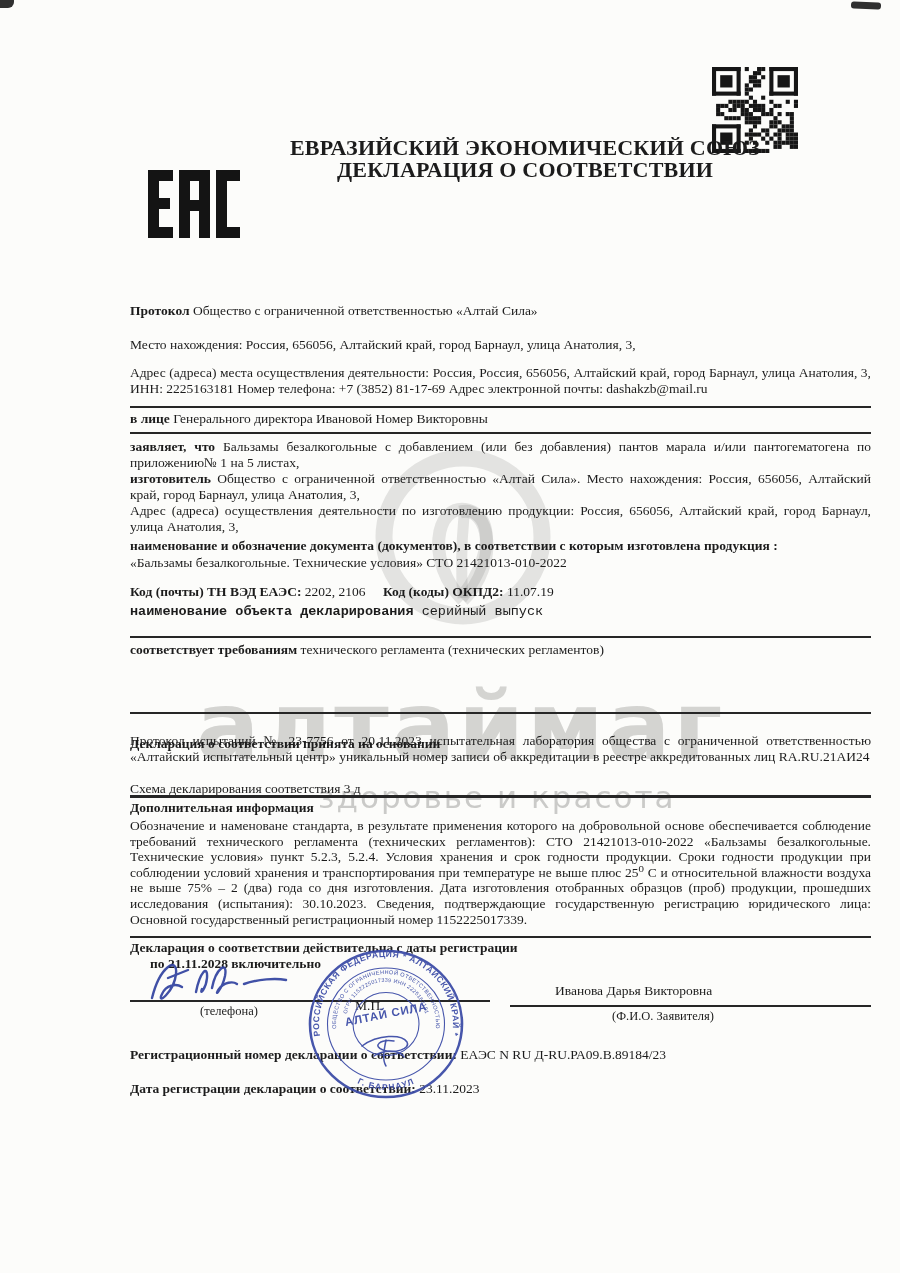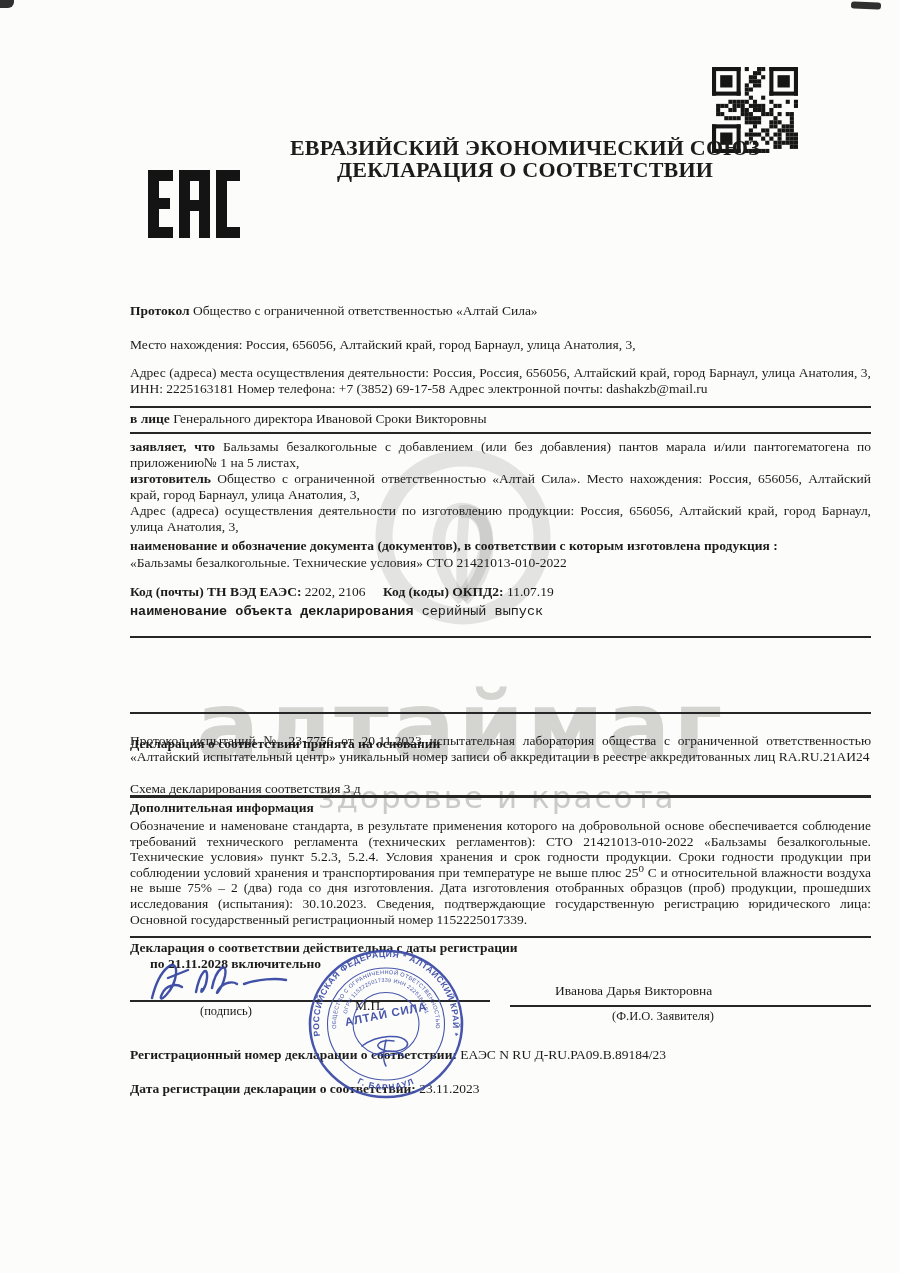--- a/index.html
+++ b/index.html
@@ -209,26 +209,26 @@
     <div class="st" style="left:68px;top:57px;width:24px;height:11px;"></div>
   </div>
 
   <div class="t row txt" style="top:303px;">
     <span class="b">Протокол</span>
     <span>Общество с ограниченной ответственностью «Алтай Сила»</span>
   </div>
 
   <div class="t row txt" style="top:337px;">Место нахождения: Россия, 656056, Алтайский край, город Барнаул, улица Анатолия, 3,</div>
 
-  <div class="t row txt j" style="top:365px;">Адрес (адреса) места осуществления деятельности: Россия, Россия, 656056, Алтайский край, город Барнаул, улица Анатолия, 3, ИНН: 2225163181  Номер телефона: +7 (3852) 69-17-58  Адрес электронной почты: dashakzb@mail.ru</div>
+  <div class="t row txt j" style="top:365px;">Адрес (адреса) места осуществления деятельности: Россия, Россия, 656056, Алтайский край, город Барнаул, улица Анатолия, 3, ИНН: 2225163181  Номер телефона: +7 (3852) 81-17-69  Адрес электронной почты: dashakzb@mail.ru</div>
 
   <div class="hr txt" style="top:406px;"></div>
   <div class="t row txt" style="top:411px;">
     <span class="b">в лице</span>
-    <span>Генерального директора Ивановой Сроки Викторовны</span>
+    <span>Генерального директора Ивановой Номер Викторовны</span>
   </div>
   <div class="hr txt" style="top:432px;"></div>
 
   <div class="t row txt j" style="top:439px;">
     <span class="b">заявляет, что</span>
     <span>Бальзамы безалкогольные с добавлением (или без добавления) пантов марала и/или пантогематогена по приложению№ 1 на  5 листах,</span>
   </div>
 
   <div class="t row txt j" style="top:471px;">
     <span class="b">изготовитель</span>
@@ -248,41 +248,45 @@
     <span class="b" style="margin-left:14px;">Код (коды) ОКПД2:</span>
     <span>11.07.19</span>
   </div>
 
   <div class="t row txt" style="top:604px;font-family:Liberation Mono, monospace;">
     <span class="b">наименование объекта декларирования</span>
     <span>серийный выпуск</span>
   </div>
 
   <div class="hr txt" style="top:636px;"></div>
+  <div class="t row txt" style="top:642px;">
+    <span class="b">соответствует  требованиям</span>
+    <span>технического регламента (технических регламентов)</span>
+  </div>
 
 
   <div class="hr txt" style="top:712px;"></div>
   <div class="t row txt" style="top:716px;margin-top:20px;">
     <span class="b">Декларация о соответствии принята на основании</span>
   </div>
   <div class="t row txt j" style="top:733px;">Протокол испытаний № 23-7756 от 20.11.2023 испытательная лаборатория общества с ограниченной ответственностью «Алтайский испытательный центр» уникальный номер записи об аккредитации в реестре аккредитованных лиц RA.RU.21АИ24</div>
   <div class="t row txt" style="top:781px;">Схема декларирования соответствия 3 д</div>
 
   <div class="hr txt" style="top:795px;height:3px;"></div>
   <div class="t row txt" style="top:800px;">
     <span class="b">Дополнительная информация</span>
   </div>
   <div class="t row txt j" style="top:818px;">Обозначение и наменоване стандарта, в результате  применения которого на добровольной основе обеспечивается соблюдение требований технического регламента (технических регламентов): СТО 21421013-010-2022 «Бальзамы безалкогольные. Технические условия»  пункт 5.2.3, 5.2.4. Условия хранения и срок годности продукции. Сроки годности продукции при соблюдении условий хранения и транспортирования при температуре не выше плюс 25⁰ С и относительной влажности  воздуха не выше 75% – 2 (два) года со дня изготовления. Дата изготовления отобранных образцов (проб) продукции, прошедших исследования (испытания): 30.10.2023. Сведения, подтверждающие государственную регистрацию юридического лица: Основной государственный регистрационный номер  1152225017339.</div>
 
   <div class="hr txt" style="top:936px;"></div>
   <div class="t row txt b" style="top:940px;">Декларация о соответствии  действительна с даты регистрации</div>
   <div class="t row txt b" style="top:956px;margin-left:20px;">по 21.11.2028 включительно</div>
 
   <div class="hr txt" style="top:1000px;width:360px;height:1.6px;"></div>
-  <div class="t txt caption" style="left:200px;top:1004px;">(подпись)</div>
+  <div class="t txt caption" style="left:200px;top:1004px;">(телефона)</div>
 
   <div class="t txt" style="left:355px;top:998px;">М.П.</div>
 
   <div class="t txt" style="left:555px;top:983px;">Иванова Дарья Викторовна</div>
   <div class="hr txt" style="left:510px;top:1005px;width:361px;height:1.6px;"></div>
   <div class="t txt caption" style="left:612px;top:1009px;">(Ф.И.О. Заявителя)</div>
 
   <div class="t row txt" style="top:1047px;">
     <span class="b">Регистрационный номер декларации о соответствии:</span>
     <span>ЕАЭС N RU Д-RU.РА09.В.89184/23</span>

